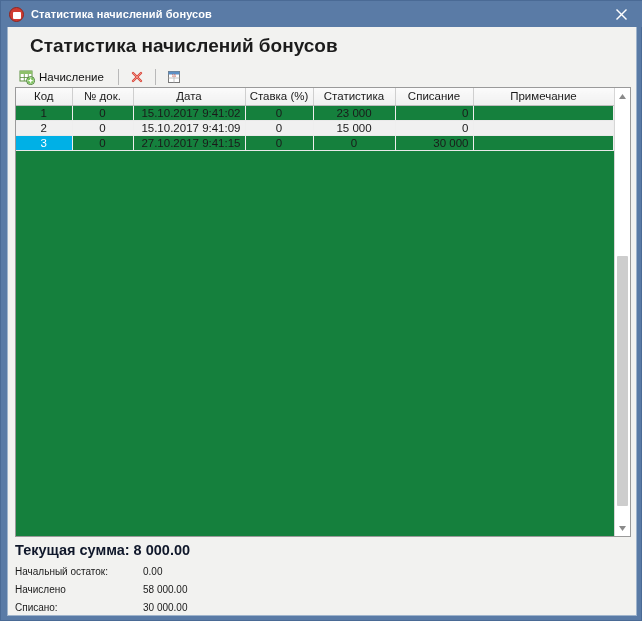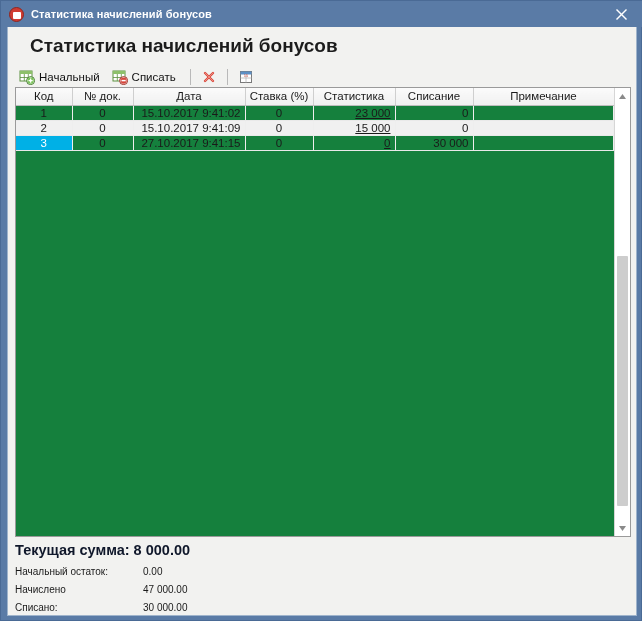--- a/index.html
+++ b/index.html
@@ -166,21 +166,21 @@
     border-bottom: 1px solid #e9e9e9;
     padding: 0 4px;
     white-space: nowrap;
     overflow: hidden;
   }
   table.grid tbody tr.alt td { background: #f0f0f0; }
   td.c-code   { text-align: center; }
   td.c-doc    { text-align: center; }
   td.c-date   { text-align: right; }
   td.c-rate   { text-align: center; }
-  td.c-accr   { text-align: right; padding-right: 6px; text-decoration: underline; }
+  td.c-accr   { text-align: center; padding-right: 6px; }
   td.c-writ   { text-align: right; padding-right: 6px; }
   td.c-note   { text-align: left; }
   td.sel {
     background: #00b0e6 !important;
     color: #ffffff;
   }
 
   
   #vscroll {
     width: 16px;
@@ -263,38 +263,23 @@
             <rect x="1" y="2" width="12" height="3" fill="#8dc06a"></rect>
             <line x1="5.3" y1="5" x2="5.3" y2="12" stroke="#5b8f3e" stroke-width="0.8"></line>
             <line x1="9.3" y1="5" x2="9.3" y2="12" stroke="#5b8f3e" stroke-width="0.8"></line>
             <line x1="1" y1="8.5" x2="13" y2="8.5" stroke="#5b8f3e" stroke-width="0.8"></line>
             <circle cx="11.6" cy="11.6" r="4" fill="#ffffff" stroke="#3f7a28" stroke-width="1"></circle>
             <circle cx="11.6" cy="11.6" r="3.1" fill="#6fc04a"></circle>
             <line x1="11.6" y1="9.5" x2="11.6" y2="13.7" stroke="#ffffff" stroke-width="1.4"></line>
             <line x1="9.5" y1="11.6" x2="13.7" y2="11.6" stroke="#ffffff" stroke-width="1.4"></line>
           </svg>
         </span>
-        <span class="tb-label">Начальный</span>
-      </div>
-
-      <div class="tb-btn">
-        <span>
-          <svg class="tb-icon" viewBox="0 0 16 16">
-            <rect x="1" y="2" width="12" height="10" fill="#ffffff" stroke="#5b8f3e" stroke-width="1"></rect>
-            <rect x="1" y="2" width="12" height="3" fill="#8dc06a"></rect>
-            <line x1="5.3" y1="5" x2="5.3" y2="12" stroke="#5b8f3e" stroke-width="0.8"></line>
-            <line x1="9.3" y1="5" x2="9.3" y2="12" stroke="#5b8f3e" stroke-width="0.8"></line>
-            <line x1="1" y1="8.5" x2="13" y2="8.5" stroke="#5b8f3e" stroke-width="0.8"></line>
-            <circle cx="11.6" cy="11.6" r="4" fill="#ffffff" stroke="#9e2b22" stroke-width="1"></circle>
-            <circle cx="11.6" cy="11.6" r="3.1" fill="#d6443a"></circle>
-            <line x1="9.5" y1="11.6" x2="13.7" y2="11.6" stroke="#ffffff" stroke-width="1.5"></line>
-          </svg>
-        </span>
-        <span class="tb-label">Списать</span>
-      </div>
+        <span class="tb-label">Начисление</span>
+      </div>
+
 
       <div class="tb-sep"></div>
 
       <div class="tb-icon-btn">
         <span>
           <svg class="tb-icon" viewBox="0 0 16 16">
             <g stroke="#d94a3d" stroke-width="2.4" stroke-linecap="round">
               <line x1="4" y1="4" x2="12" y2="12"></line>
               <line x1="12" y1="4" x2="4" y2="12"></line>
             </g>
@@ -396,21 +381,21 @@
       <div id="sum-total">
         <span>Текущая сумма:</span>
         <span>8 000.00</span>
       </div>
       <div class="sum-row">
         <span class="sum-label">Начальный остаток:</span>
         <span class="sum-value">0.00</span>
       </div>
       <div class="sum-row">
         <span class="sum-label">Начислено</span>
-        <span class="sum-value">47 000.00</span>
+        <span class="sum-value">58 000.00</span>
       </div>
       <div class="sum-row">
         <span class="sum-label">Списано:</span>
         <span class="sum-value">30 000.00</span>
       </div>
 
     </div>
 
   </div>
 </div>

